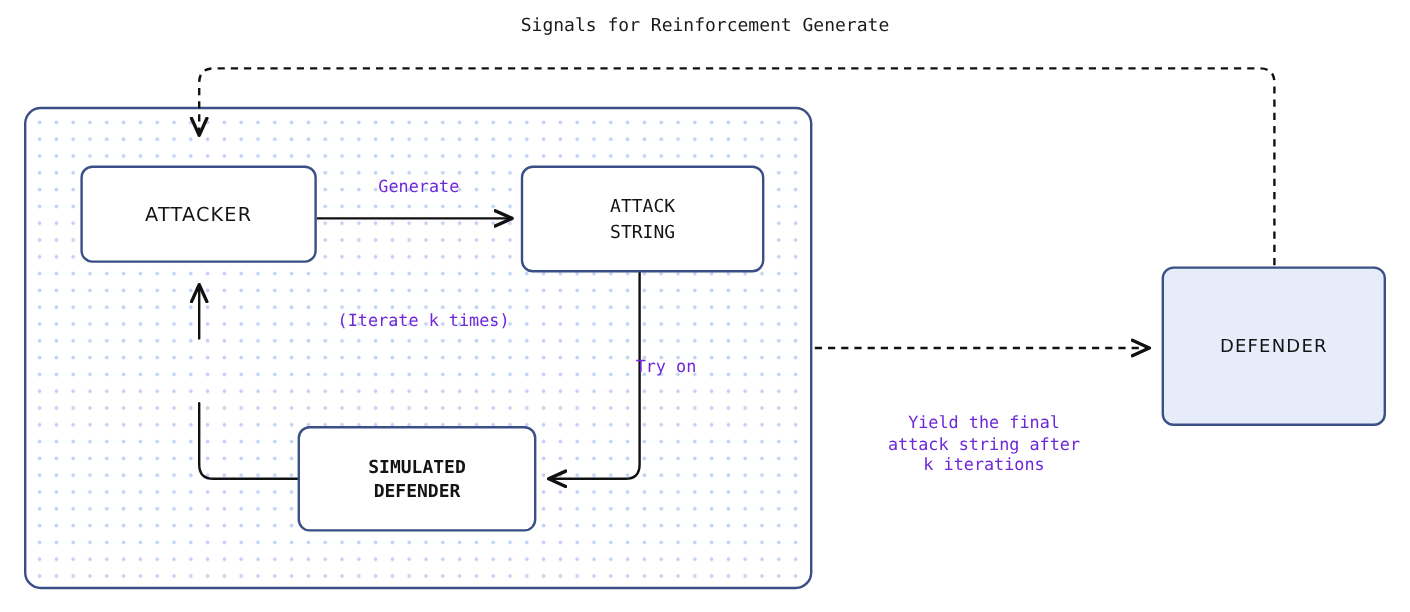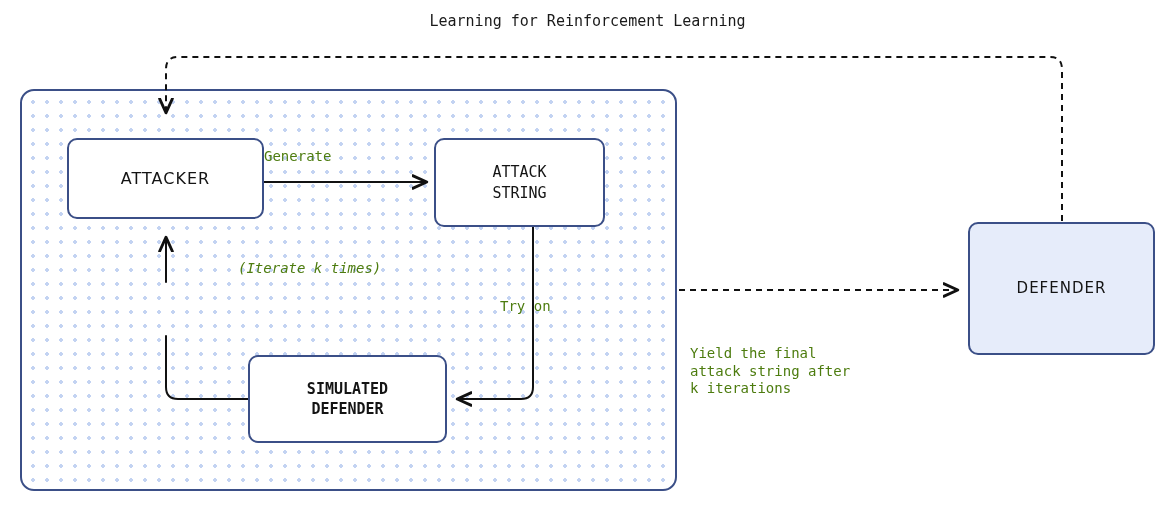--- a/index.html
+++ b/index.html
@@ -64,64 +64,64 @@
     white-space: pre-line;
     background: #ffffff;
   }
   #node-attacker {
     left: 67px; top: 138px; width: 197px; height: 81px;
     font-family: "DejaVu Sans", "Liberation Sans", sans-serif;
     font-size: 16px;
     letter-spacing: 1px;
   }
   #node-attack-string {
-    left: 434px; top: 138px; width: 171px; height: 89px;
+    left: 434px; top: 138px; width: 203px; height: 89px;
   }
   #node-sim-defender {
     left: 248px; top: 355px; width: 199px; height: 88px; font-weight: bold;
   }
   #node-defender {
     left: 968px; top: 222px; width: 187px; height: 133px;
     background: #e6ecfa;
     font-family: "DejaVu Sans", "Liberation Sans", sans-serif;
     font-size: 15px;
     letter-spacing: 1px;
   }
 
   
   .edge-label {
     position: absolute;
     font-family: "DejaVu Sans Mono", "Liberation Mono", monospace;
     font-size: 14px;
-    color: #4d7c0f;
-    text-align: left;
+    color: #6d28d9;
+    text-align: center;
     line-height: 1.25;
     white-space: pre-line;
   }
   #label-generate { left: 264px; top: 148px; width: 170px; }
-  #label-iterate  { left: 238px; top: 260px; width: 230px; font-style: italic; }
+  #label-iterate  { left: 238px; top: 260px; width: 230px; }
   #label-feedback { left: 83px;  top: 288px; width: 165px; }
   #label-tryon    { left: 500px; top: 298px; width: 110px; }
   #label-yield    { left: 690px; top: 305px; width: 260px; margin-top: 40px; }
 
   
   #edges {
     position: absolute;
     left: 0; top: 0;
     width: 1175px;
     height: 510px;
     pointer-events: none;
   }
 </style>
 </head>
 <body>
 
 <div id="stage">
 
-  <div id="title">Learning for Reinforcement Learning</div>
+  <div id="title">Signals for Reinforcement Generate</div>
 
   <div id="loop-container"></div>
 
   <svg id="edges" viewBox="0 0 1175 510">
     <defs>
       <marker id="arrow-solid" markerWidth="9" markerHeight="9" refX="7.2" refY="4" orient="auto" markerUnits="strokeWidth">
         <path d="M0.5,0.8 L7.6,4 L0.5,7.2" fill="none" stroke="#111111" stroke-width="1.4" stroke-linecap="round" stroke-linejoin="round"></path>
       </marker>
       <marker id="arrow-dashed" markerWidth="9" markerHeight="9" refX="7.2" refY="4" orient="auto" markerUnits="strokeWidth">
         <path d="M0.5,0.8 L7.6,4 L0.5,7.2" fill="none" stroke="#111111" stroke-width="1.4" stroke-linecap="round" stroke-linejoin="round"></path>

